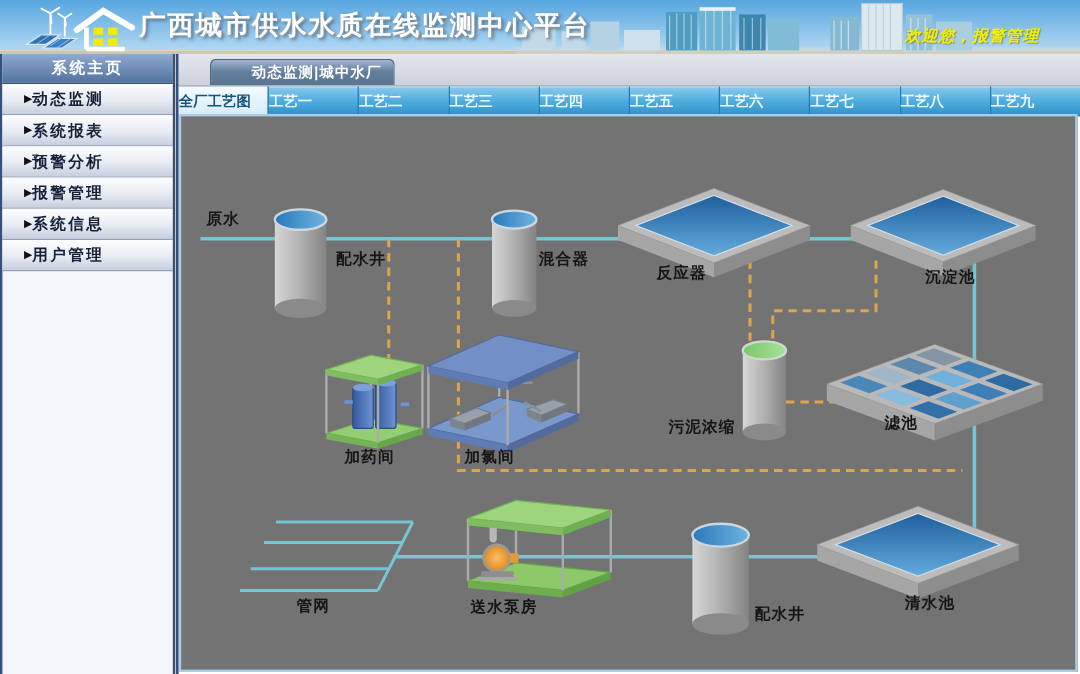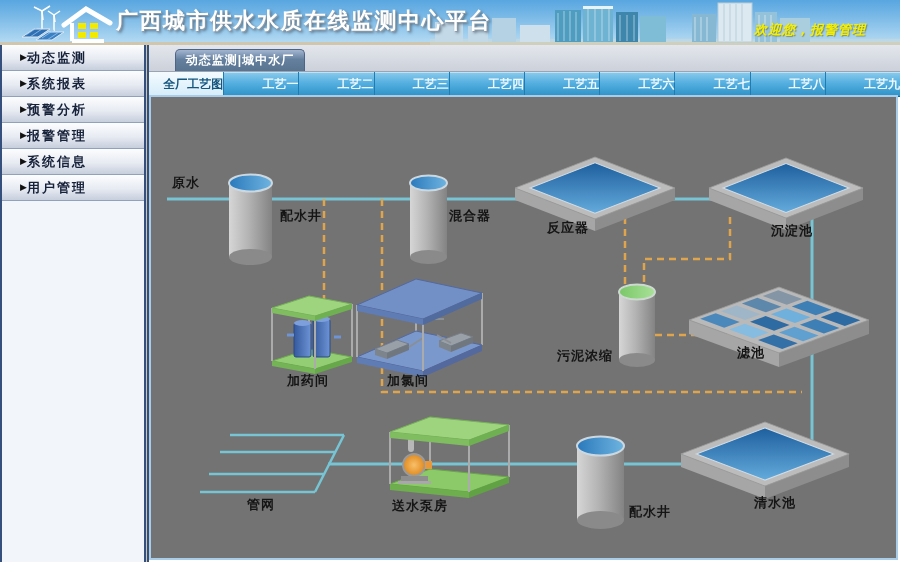--- a/index.html
+++ b/index.html
@@ -33,24 +33,24 @@
   .side-item .arr{margin-left:18px;font-size:9px;color:#111;line-height:1;}
   .side-item .lbl{margin-left:0;font-size:13px;font-weight:bold;color:#16213a;letter-spacing:2px;}
 
   
   .main{position:absolute;left:149px;top:45px;right:0;bottom:0;background:#fff;}
   .crumb-strip{height:26px;background:linear-gradient(180deg,#e3e6ec,#ccd1da);
                border-bottom:1px solid #9aa4b4;position:relative;}
   .crumb-tab{position:absolute;left:26px;bottom:0;width:128px;height:21px;line-height:21px;
              text-align:center;color:#fff;font-size:12px;font-weight:bold;letter-spacing:1px;cursor:pointer;
              background:linear-gradient(180deg,#a3b5d0,#64809f 45%,#59748f);
-             border:1px solid #4e6486;border-bottom:none;border-radius:5px 5px 0 0;}
+             border:1px solid #4e6486;border-bottom:none;border-radius:5px 5px 0 0;padding-left:24px;}
   .tabbar{height:24px;display:flex;border-bottom:1px solid #14639a;
           background:linear-gradient(180deg,#8ccbec 0%,#55b0e0 45%,#2e92c8 100%);}
-  .tab{flex:1;line-height:24px;text-align:right;font-size:12px;font-weight:bold;color:#eef8ff;
+  .tab{flex:1;line-height:24px;text-align:left;font-size:12px;font-weight:bold;color:#eef8ff;
        border-right:1px solid #1f7cb2;box-shadow:inset 0 1px 0 rgba(255,255,255,.45);
        text-decoration:none;cursor:pointer;}
   .tab:last-child{border-right:none;}
   .tab.active{background:linear-gradient(180deg,#f4fbff,#d5ecf9);color:#15557e;box-shadow:none;}
 
   .diagram{position:absolute;top:50px;left:0;right:2px;bottom:2px;border:2px solid #a9cde8;background:#737373;}
   .dlabel{position:absolute;font-size:13px;font-weight:bold;color:#151515;
           white-space:nowrap;letter-spacing:1px;}
 </style>
 </head>
@@ -106,20 +106,21 @@
         <rect x="325" y="12" width="22" height="30" fill="#94c2da"></rect>
         <rect x="350" y="18" width="30" height="24" fill="#aacede"></rect>
         <path d="M265,17 v24 M271,17 v24 M277,17 v24 M329,15 v27 M335,15 v27 M341,15 v27" stroke="#e2f0f7" stroke-width="1" opacity="0.7"></path>
       </g>
     </svg>
 
     <div class="welcome">欢迎您，报警管理</div>
   </div>
 
   <div class="sidebar">
+    <div class="side-head">系统主页</div>
 
     <div class="side-item">
       <span class="arr">▶</span>
       <span class="lbl">动态监测</span>
     </div>
     <div class="side-item">
       <span class="arr">▶</span>
       <span class="lbl">系统报表</span>
     </div>
     <div class="side-item">

